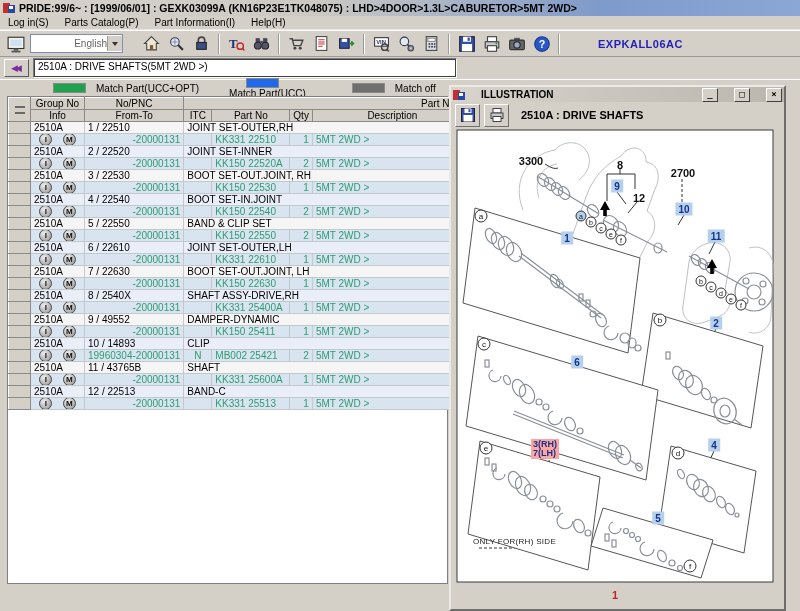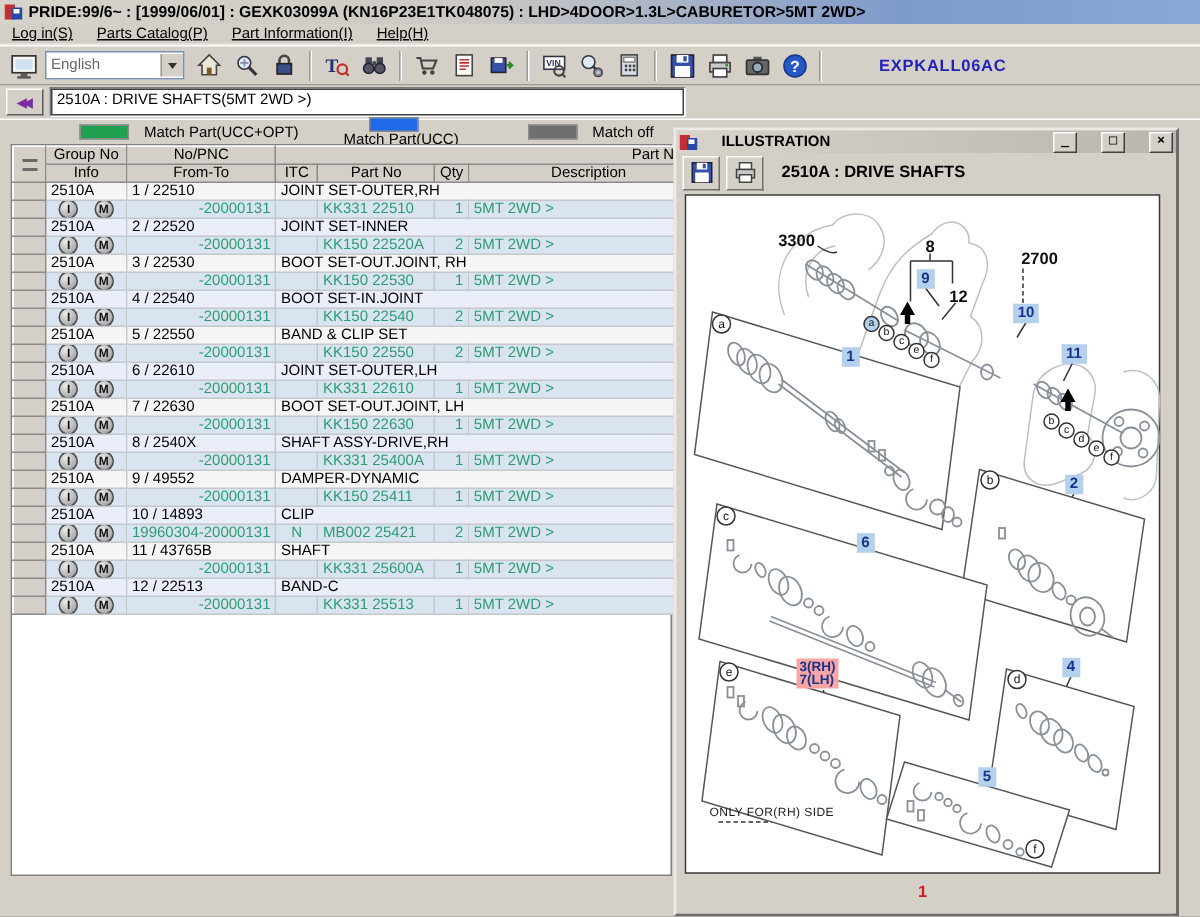--- a/index.html
+++ b/index.html
@@ -9,30 +9,30 @@
   
   .titlebar{position:absolute;left:0;top:0;width:800px;height:16px;box-sizing:border-box;
     background:linear-gradient(to right,#d7d3cb 0%,#ccc9c4 40%,#7e9aca 75%,#8aa7d6 100%);
     display:flex;align-items:center;gap:4px;padding-left:3px;font-weight:bold;font-size:10.5px;}
   .app-icon{width:12px;height:12px;flex:0 0 auto;}
   .title-text{white-space:nowrap;overflow:hidden;}
 
   
   .menubar{position:absolute;left:0;top:16px;width:800px;height:14px;background:#d4d0c8;
     display:flex;align-items:center;gap:16px;padding-left:8px;box-sizing:border-box;border-bottom:1px solid #e9e7e2;}
-  .menu-item{cursor:default;text-decoration:underline;}
+  .menu-item{cursor:default;}
 
   
   .toolbar{position:absolute;left:0;top:30px;width:800px;height:27px;background:#d4d0c8;
     border-top:1px solid #fff;border-bottom:1px solid #9a9a9a;box-sizing:border-box;
     display:flex;align-items:center;padding-left:3px;}
   .tb-btn{width:25px;height:22px;display:flex;align-items:center;justify-content:center;flex:0 0 auto;}
   .tb-sep{width:0;height:20px;border-left:1px solid #9a9a9a;border-right:1px solid #ffffff;margin:0 4px;flex:0 0 auto;}
   .lang-select{width:88px;height:17px;background:#fff;border:1px solid #7f8faf;display:flex;align-items:center;
-    justify-content:space-between;padding-left:3px;margin:0 4px 0 2px;color:#666;flex:0 0 auto;gap:40px;}
+    justify-content:flex-end;padding-left:3px;margin:0 16px 0 2px;color:#666;flex:0 0 auto;}
   .lang-arrow{width:14px;height:15px;background:#d4d0c8;border-left:1px solid #9a9a9a;display:flex;align-items:center;justify-content:center;}
   .lang-arrow i{width:0;height:0;border:3px solid transparent;border-top:4px solid #333;margin-top:3px;}
   .userid{color:#2222bb;font-weight:bold;font-size:11px;margin-left:34px;letter-spacing:.5px;}
 
   
   .navbar{position:absolute;left:0;top:57px;width:800px;height:22px;background:#d4d0c8;
     display:flex;align-items:center;gap:4px;padding-left:4px;box-sizing:border-box;}
   .back-btn{width:25px;height:18px;background:#d4d0c8;border:1px solid;border-color:#fff #5a5a5a #5a5a5a #fff;
     color:#7b2f9e;font-size:9px;letter-spacing:-3px;text-align:center;line-height:16px;padding-right:3px;box-sizing:border-box;}
   .nav-input{width:414px;height:16px;background:#fff;border:1px solid;border-color:#7a7a7a #fff #fff #7a7a7a;
@@ -725,21 +725,21 @@
             <rect x="159" y="412" width="4" height="7"></rect>
           <path d="M192,414 a7,7 0 1 0 9,7"></path>
           <ellipse cx="209" cy="428" rx="4" ry="6" transform="rotate(-25 209 428)"></ellipse>
           <circle cx="219" cy="435" r="3"></circle>
             <circle cx="227" cy="440" r="2.5"></circle>
         </g>
       </svg>
       <span class="illu-note">ONLY  FOR(RH) SIDE</span>
       <span class="pageno">1</span>
     <div class="co co-ref" style="left: 78px; top: 33px;">3300</div>
-        <div class="co co-ref" style="left: 240px; top: 45px;">2700</div>
+        <div class="co co-ref" style="left: 230px; top: 45px;">2700</div>
         <div class="co co-ref" style="left: 167px; top: 37px;">8</div>
         <div class="co co-ref" style="left: 186px; top: 70px;">12</div>
         <div class="co co-num" style="left: 164px; top: 58px;">9</div>
         <div class="co co-num" style="left: 231px; top: 81px;">10</div>
         <div class="co co-num" style="left: 263px; top: 108px;">11</div>
         <div class="co co-num" style="left: 114px; top: 110px;">1</div>
         <div class="co co-num" style="left: 263px; top: 195px;">2</div>
         <div class="co co-num" style="left: 124px; top: 234px;">6</div>
         <div class="co co-num2" style="left: 92px; top: 321px;">
           <div>3(RH)</div>

